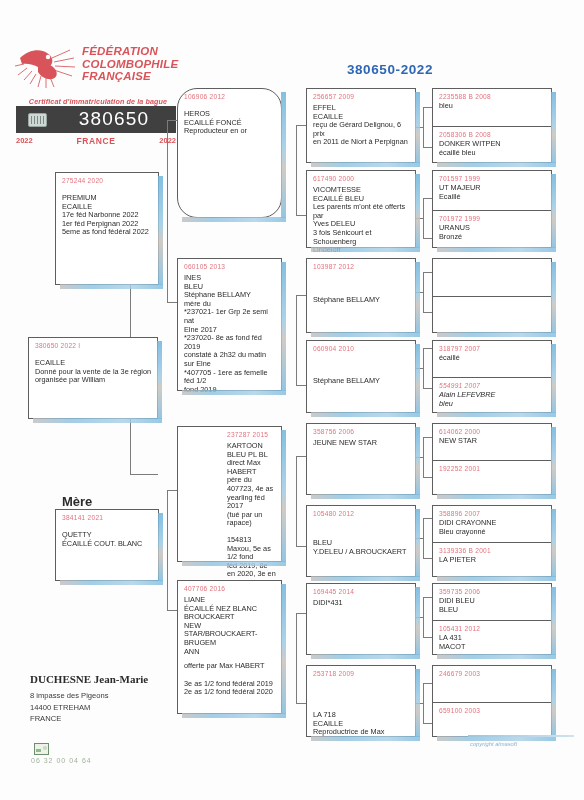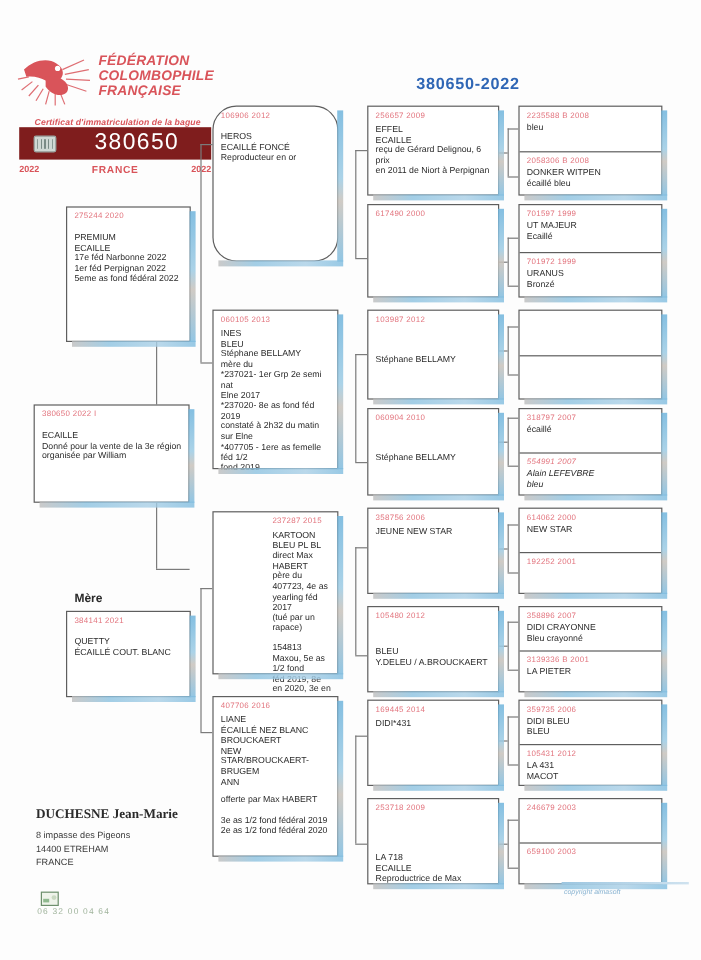--- a/index.html
+++ b/index.html
@@ -11,21 +11,21 @@
   .page{position:absolute;left:0;top:0;width:584px;height:800px;background:#fdfdfd;}
 
   
   .logo-wrap{position:absolute;left:14px;top:44px;width:160px;height:48px;}
   .logo-bird{position:absolute;left:0;top:0;width:62px;height:46px;}
   .logo-text{position:absolute;left:68px;top:1px;width:96px;
     font-family:"Liberation Sans",sans-serif;font-weight:bold;font-style:italic;
     font-size:11.5px;line-height:12.6px;color:#d9545a;letter-spacing:.2px;}
   .cert-line{position:absolute;left:22px;top:97px;width:152px;text-align:center;
     font-size:7.2px;font-style:italic;font-weight:bold;color:#d9545a;letter-spacing:.1px;}
-  .band{position:absolute;left:16px;top:106px;width:160px;height:27px;background:#7f1d1d;}
+  .band{position:absolute;left:16px;top:106px;width:160px;height:27px;background:#404040;}
   .band .ringimg{position:absolute;left:12px;top:7px;width:17px;height:12px;
     background:#cfd8d4;border:1px solid #9aa6a2;border-radius:2px;overflow:hidden;}
   .band .ringimg:after{content:"";position:absolute;left:2px;top:2px;width:13px;height:8px;
     background:repeating-linear-gradient(90deg,#7a8b86 0 1px,#cfd8d4 1px 3px);}
   .band .num{position:absolute;left:40px;top:2px;width:116px;text-align:center;
     font-size:19px;color:#ffffff;letter-spacing:1.2px;}
   .band-foot{position:absolute;left:16px;top:136px;width:160px;height:12px;}
   .band-foot .y1{position:absolute;left:0;top:0;font-size:7.5px;font-weight:bold;color:#d9545a;}
   .band-foot .c{position:absolute;left:0;top:0;width:160px;text-align:center;
     font-size:8.5px;font-weight:bold;color:#d9545a;letter-spacing:.6px;}
@@ -50,21 +50,21 @@
   
   .half{position:absolute;left:0;right:0;overflow:hidden;}
   .half.bot{border-top:1px solid #5e5e5e;}
 
   
   .ln{position:absolute;background:#7b7b7b;}
   .lnv{width:1px;}
   .lnh{height:1px;}
 
   
-  .mere-label{position:absolute;left:62px;top:494px;font-size:10px;font-weight:bold;color:#2b2b2b;}
+  .mere-label{position:absolute;left:62px;top:494px;font-size:13px;font-weight:bold;color:#2b2b2b;}
   .owner{position:absolute;left:30px;top:673px;width:180px;}
   .owner .nm{font-family:"Liberation Serif",serif;font-weight:bold;font-size:11px;color:#2b2b2b;}
   .owner .ad{font-size:7.6px;line-height:11.5px;color:#3a3a3a;margin-top:5px;}
   .mailicon{position:absolute;left:34px;top:743px;width:13px;height:10px;
     border:1px solid #6d8f6d;background:#eef3ea;}
   .mailicon:after{content:"";position:absolute;left:1px;top:5px;width:5px;height:3px;background:#8fb98f;}
   .mailicon:before{content:"";position:absolute;right:1px;top:2px;width:4px;height:4px;
     border-radius:50%;background:#c9d9c2;}
   .phone{position:absolute;left:31px;top:757px;font-size:7px;color:#9fb39b;letter-spacing:1px;}
   .copy{position:absolute;left:470px;top:741px;font-size:5.8px;font-style:italic;color:#8ab4d2;}
@@ -261,20 +261,26 @@
   <div class="box" style="left:306px;top:88px;width:110px;height:75px;">
     <div class="bid">256657 2009</div>
     <div class="btxt">EFFEL
 ECAILLE
 reçu de Gérard Delignou, 6 prix
 en 2011 de Niort à Perpignan</div>
   </div>
 
   <div class="box" style="left:306px;top:170px;width:110px;height:78px;">
     <div class="bid">617490 2000</div>
+    <div class="btxt">VICOMTESSE
+ECAILLÉ BLEU
+Les parents m'ont été offerts par
+Yves DELEU
+3 fois Sénicourt et Schouenberg
+Lindeloff</div>
   </div>
 
   <div class="box" style="left:306px;top:258px;width:110px;height:75px;">
     <div class="bid">103987 2012</div>
     <div class="btxt" style="margin-top:26px;">Stéphane BELLAMY</div>
   </div>
 
   <div class="box" style="left:306px;top:340px;width:110px;height:73px;">
     <div class="bid">060904 2010</div>
     <div class="btxt" style="margin-top:25px;">Stéphane BELLAMY</div>

